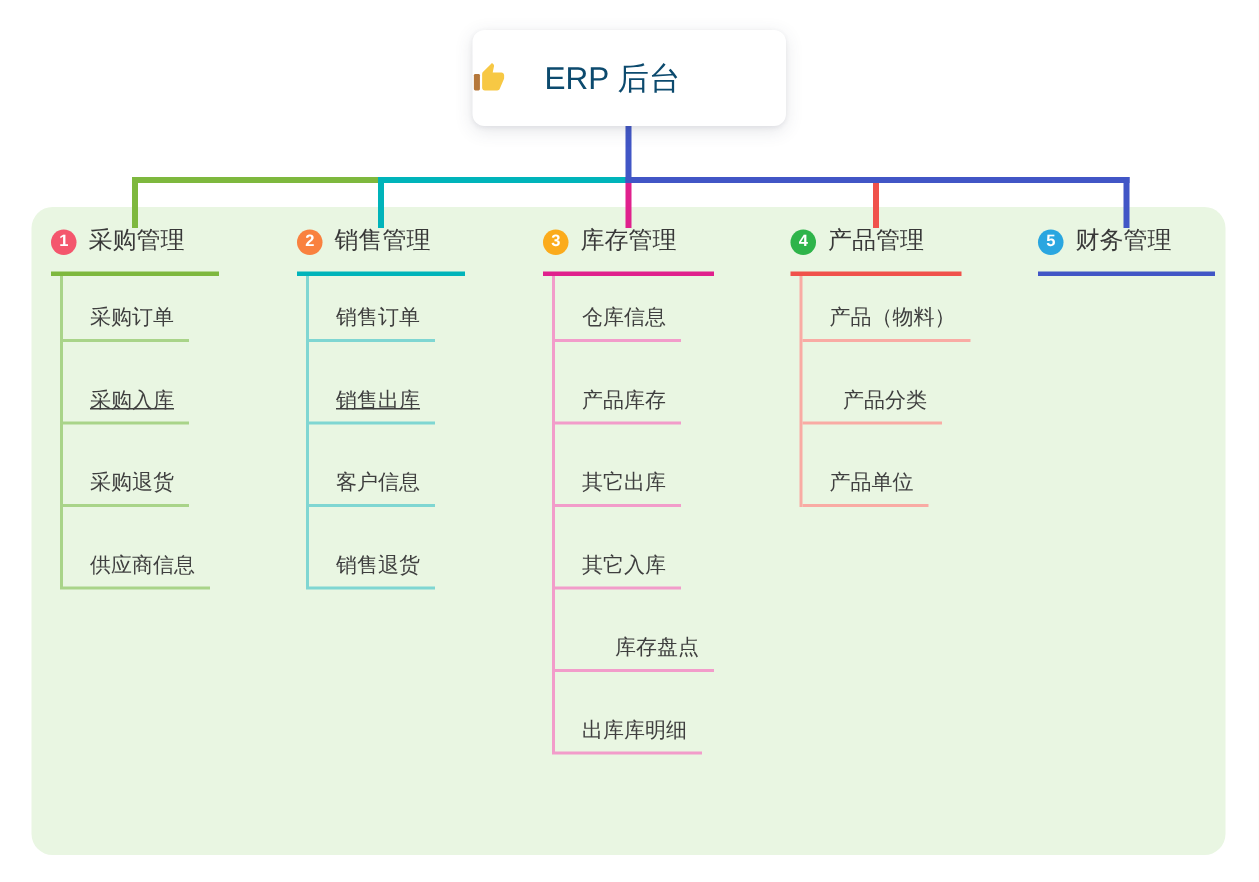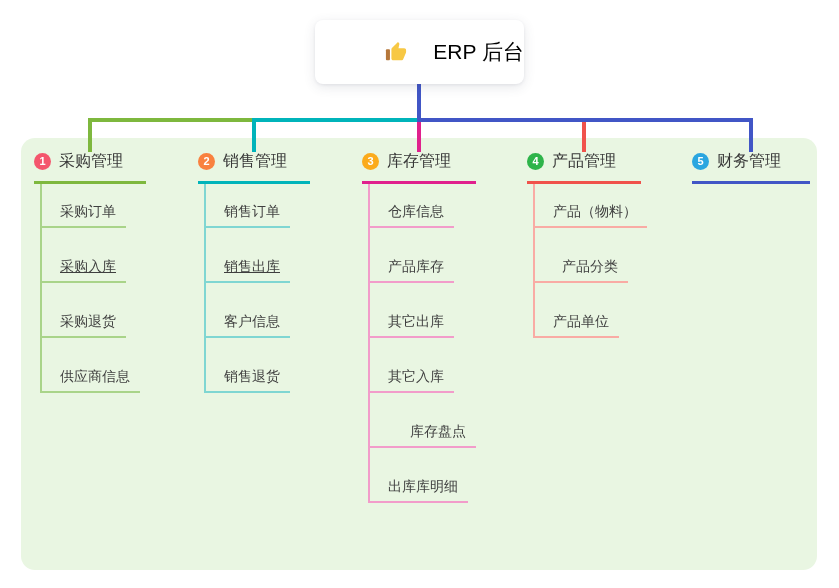--- a/index.html
+++ b/index.html
@@ -10,22 +10,22 @@
   }
   .panel{
     position:absolute;left:21px;top:138px;width:796px;height:432px;
     border-radius:14px;
   }
   .line{position:absolute;}
   .root-card{
     position:absolute;left:315px;top:20px;width:209px;height:64px;
     background:#ffffff;border-radius:8px;
     box-shadow:0 3px 12px rgba(60,70,90,.13), 0 1px 3px rgba(60,70,90,.08);
-    display:flex;align-items:center;justify-content:flex-end;gap:26px;
-    font-size:21px;font-weight:500;color:#000000;
+    display:flex;align-items:center;justify-content:flex-start;gap:26px;
+    font-size:21px;font-weight:500;color:#0c4a6e;
   }
   .root-card svg{display:block;}
   .branch{position:absolute;top:150px;}
   .branch-heading{
     display:flex;align-items:center;gap:8px;
     padding-bottom:9px;border-bottom:3px solid #000;
     font-size:16px;font-weight:500;color:#383838;line-height:22px;
     white-space:nowrap;
   }
   .badge{

